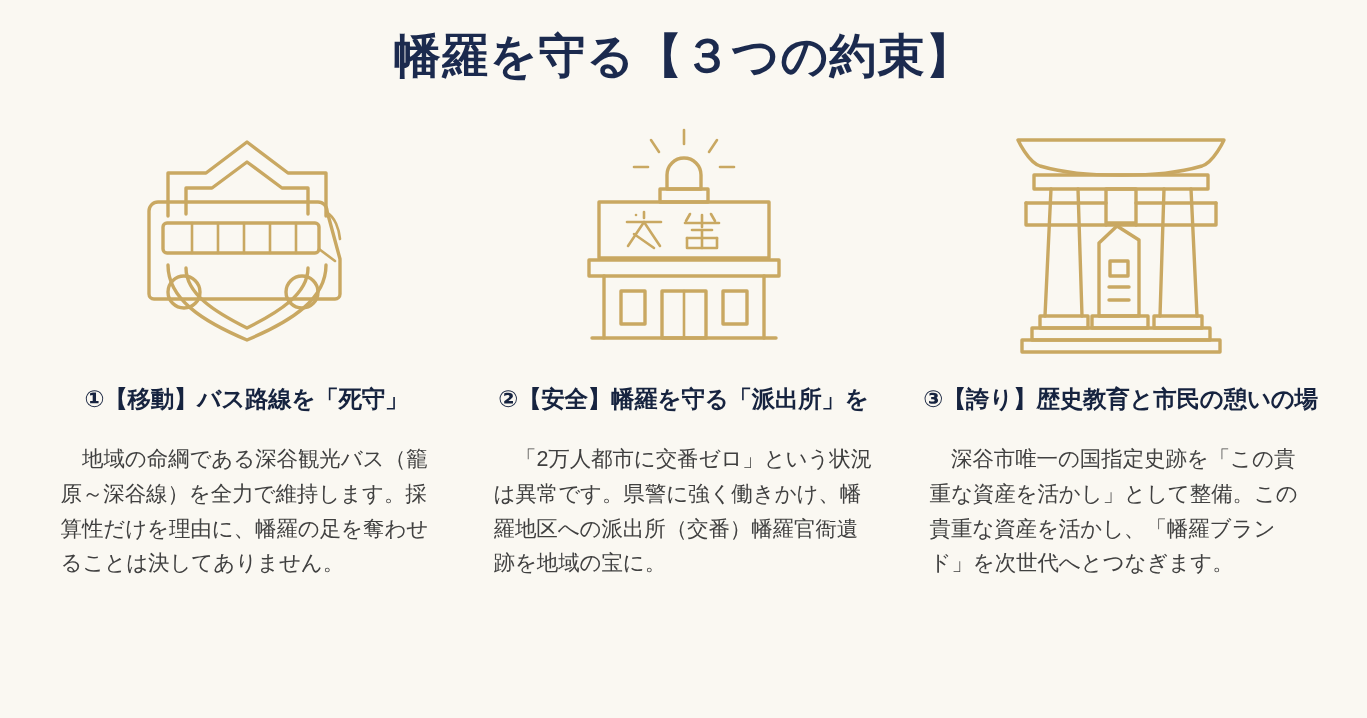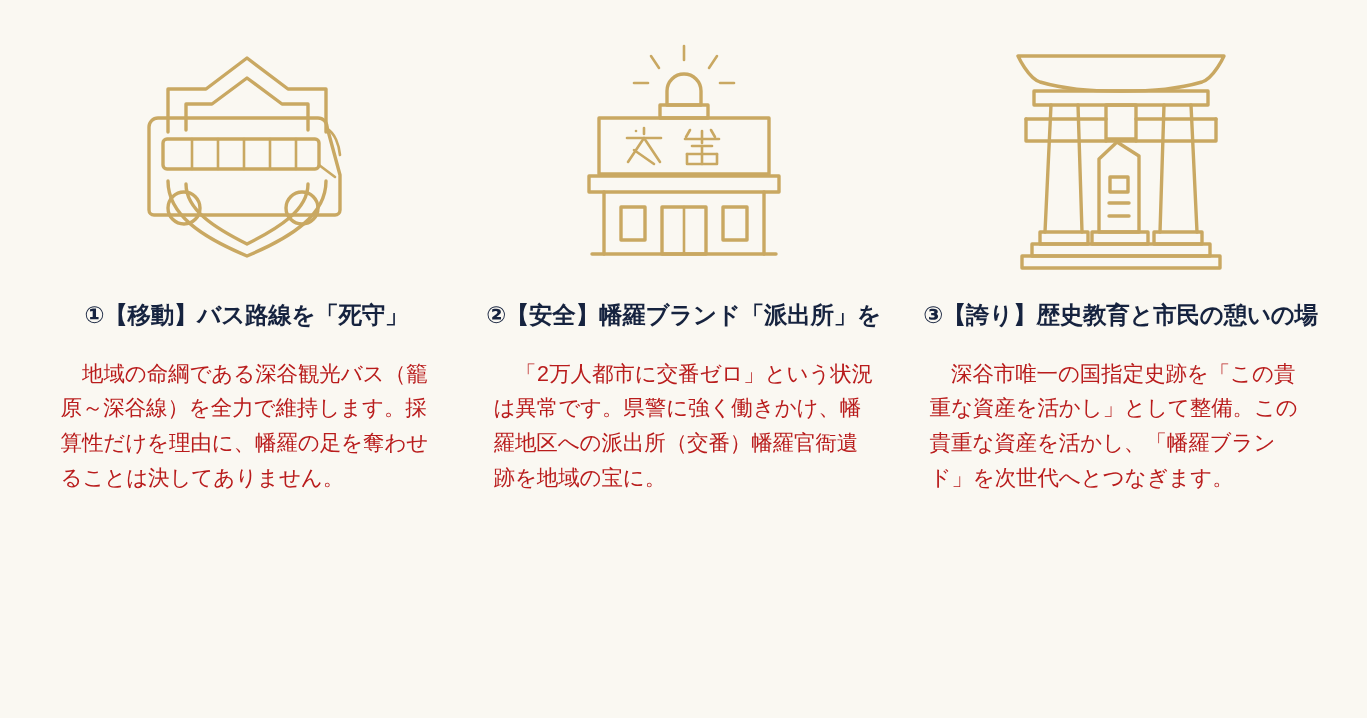--- a/index.html
+++ b/index.html
@@ -100,37 +100,39 @@
     color: #16233f;
     line-height: 1.3;
     white-space: nowrap;
     letter-spacing: -0.01em;
   }
 
   .card-body {
     margin-top: 27px;
     font-size: 21.5px;
     line-height: 1.62;
-    color: #b91c1c;
+    color: #404040;
     text-align: left;
     max-width: 375px;
     text-indent: 1em;
     letter-spacing: -0.005em;
-    font-family: Liberation Mono, monospace;
   }
 
   .col-1 .card-body { max-width: 372px; }
   .col-2 .card-body { max-width: 380px; }
   .col-3 .card-body { max-width: 382px; }
 </style>
 </head>
 <body>
 
 <div class="slide">
 
+  <div class="title-wrap">
+    <h1 class="slide-title">幡羅を守る【３つの約束】</h1>
+  </div>
 
   <div class="columns">
 
     <div class="column col-1">
 
       <div class="icon-box">
         <svg viewBox="0 0 250 250" xmlns="http://www.w3.org/2000/svg" aria-hidden="true">
 
           <path class="ico-stroke" d="M46 106 V63 h38 l41 -31 41 31 h38 v43"></path>
           <path class="ico-stroke" d="M46 155 c0 34 34 56 79 75 c45 -19 79 -41 79 -75"></path>
@@ -201,21 +203,21 @@
           <path class="ico-stroke" d="M33 228 h184"></path>
 
           <path class="ico-stroke" d="M62 181 h24 v33 h-24 z"></path>
           <path class="ico-stroke" d="M164 181 h24 v33 h-24 z"></path>
 
           <path class="ico-stroke" d="M103 181 h44 v47 h-44 z"></path>
           <path class="ico-stroke-thin" d="M125 181 v47"></path>
         </svg>
       </div>
 
-      <div class="card-heading">②【安全】幡羅ブランド「派出所」を</div>
+      <div class="card-heading">②【安全】幡羅を守る「派出所」を</div>
 
       <p class="card-body">「2万人都市に交番ゼロ」という状況は異常です。県警に強く働きかけ、幡羅地区への派出所（交番）幡羅官衙遺跡を地域の宝に。</p>
     </div>
 
     <div class="column col-3">
 
       <div class="icon-box">
         <svg viewBox="0 0 250 250" xmlns="http://www.w3.org/2000/svg" aria-hidden="true">
 
           <path class="ico-stroke" d="M22 30 h206 c0 0 -10 22 -22 26 c-24 7 -47 9 -81 9 s-57 -2 -81 -9 c-12 -4 -22 -26 -22 -26 z"></path>

